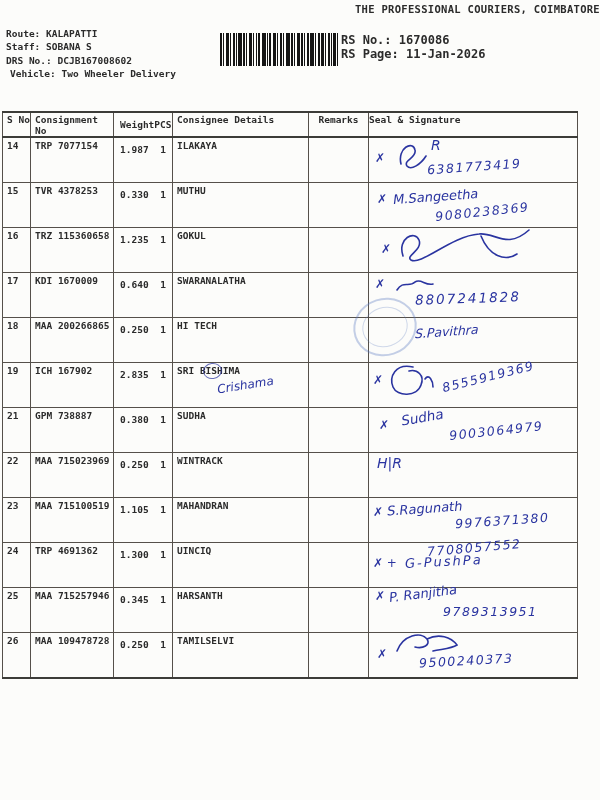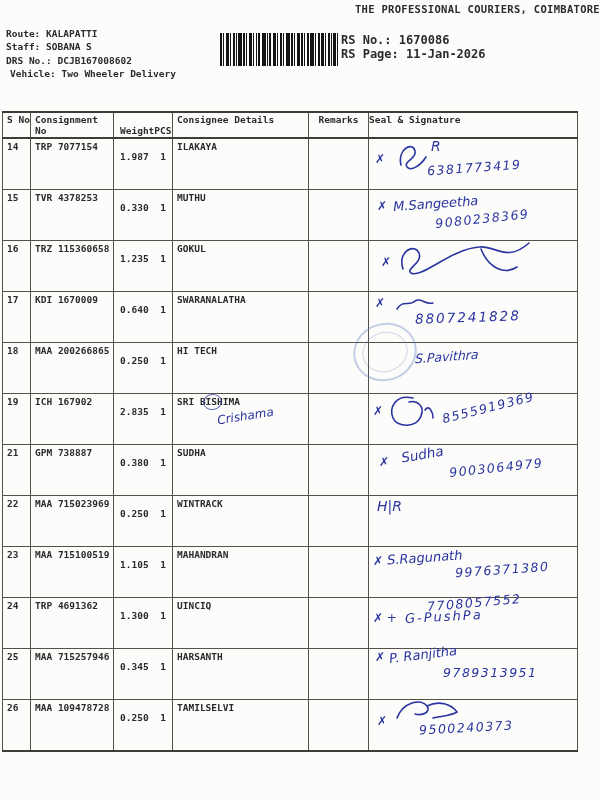--- a/index.html
+++ b/index.html
@@ -11,21 +11,21 @@
   .subtitle{top:17px;left:0;width:600px;text-align:center;font-size:10.5px;letter-spacing:.2px;}
   .meta{font-size:9.5px;}
   .rsline{font-size:12px;}
   
   table{border-collapse:collapse;table-layout:fixed;margin-top:32px;}
   td,th{border:1px solid #55504a;vertical-align:top;overflow:visible;position:relative;
         font-size:9.5px;font-weight:bold;padding:2px 0 0 4px;text-align:left;}
   thead th{height:12px;border-top:2px solid #3c3c38;border-bottom:2px solid #3c3c38;padding-top:1px;}
   tbody td{height:38px;}
   tbody tr:last-child td{border-bottom:2px solid #3c3c38;}
-  .c-wp{padding:12px 6px 0 6px;}
+  .c-wp{padding:6px 6px 0 6px;}
   .wp-wrap{display:flex;justify-content:space-between;}
   th.c-rem{text-align:center;padding-left:0;}
   th.c-seal{text-align:left;padding-left:0;}
   
   .hw{position:absolute;font-family:"DejaVu Sans",sans-serif;font-style:italic;
       color:#2a34a0;white-space:nowrap;font-weight:normal;z-index:3;}
   .mk{font-size:12px;}
   .nm{font-size:13px;}
   .ph{font-size:12.5px;letter-spacing:1.5px;}
   .scrawl{position:absolute;z-index:3;}

